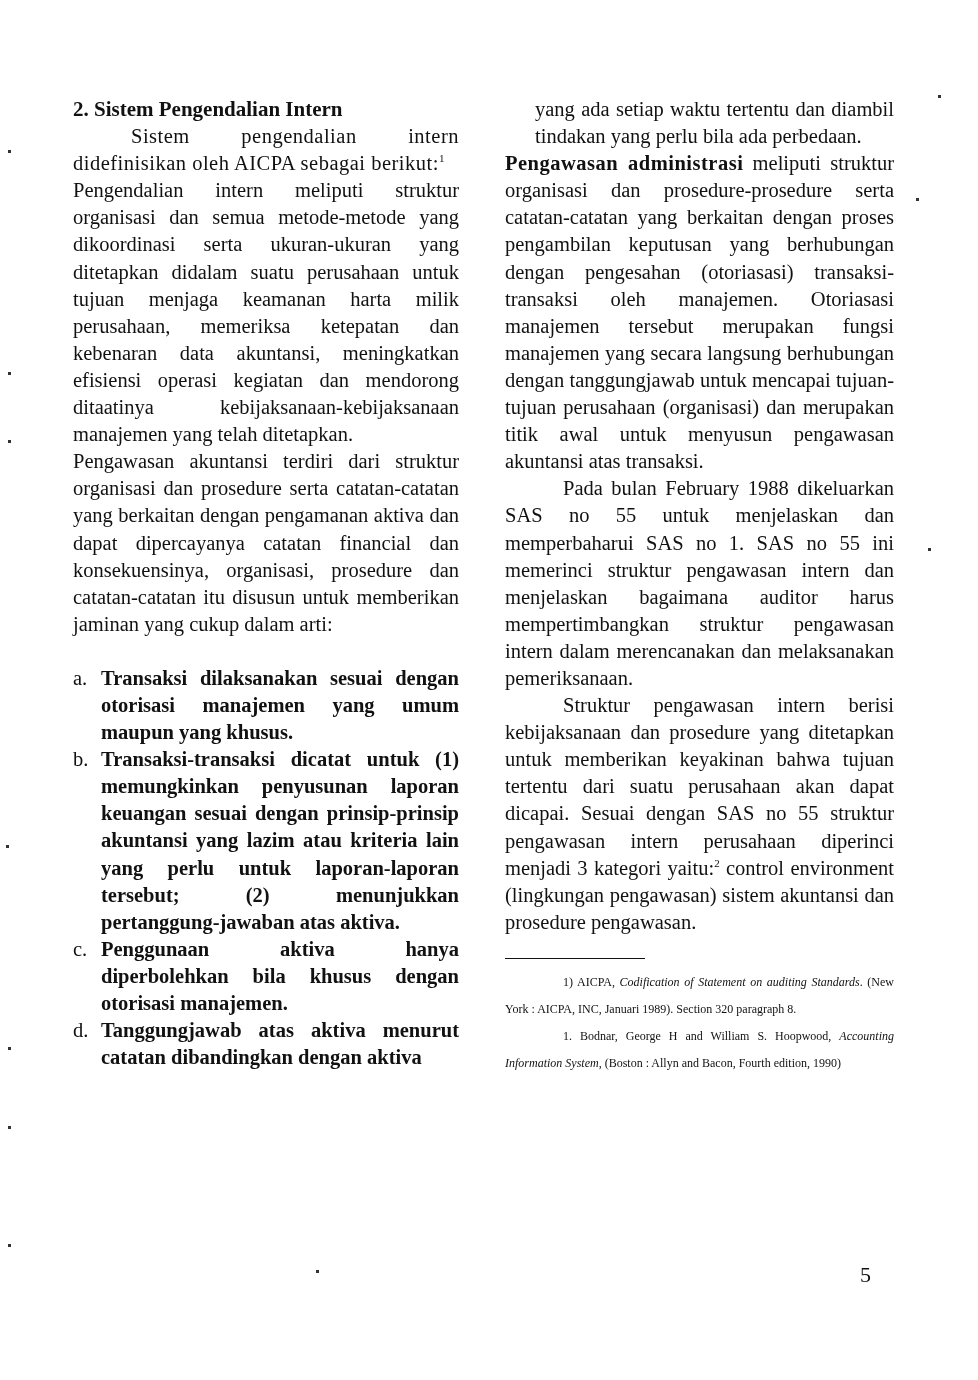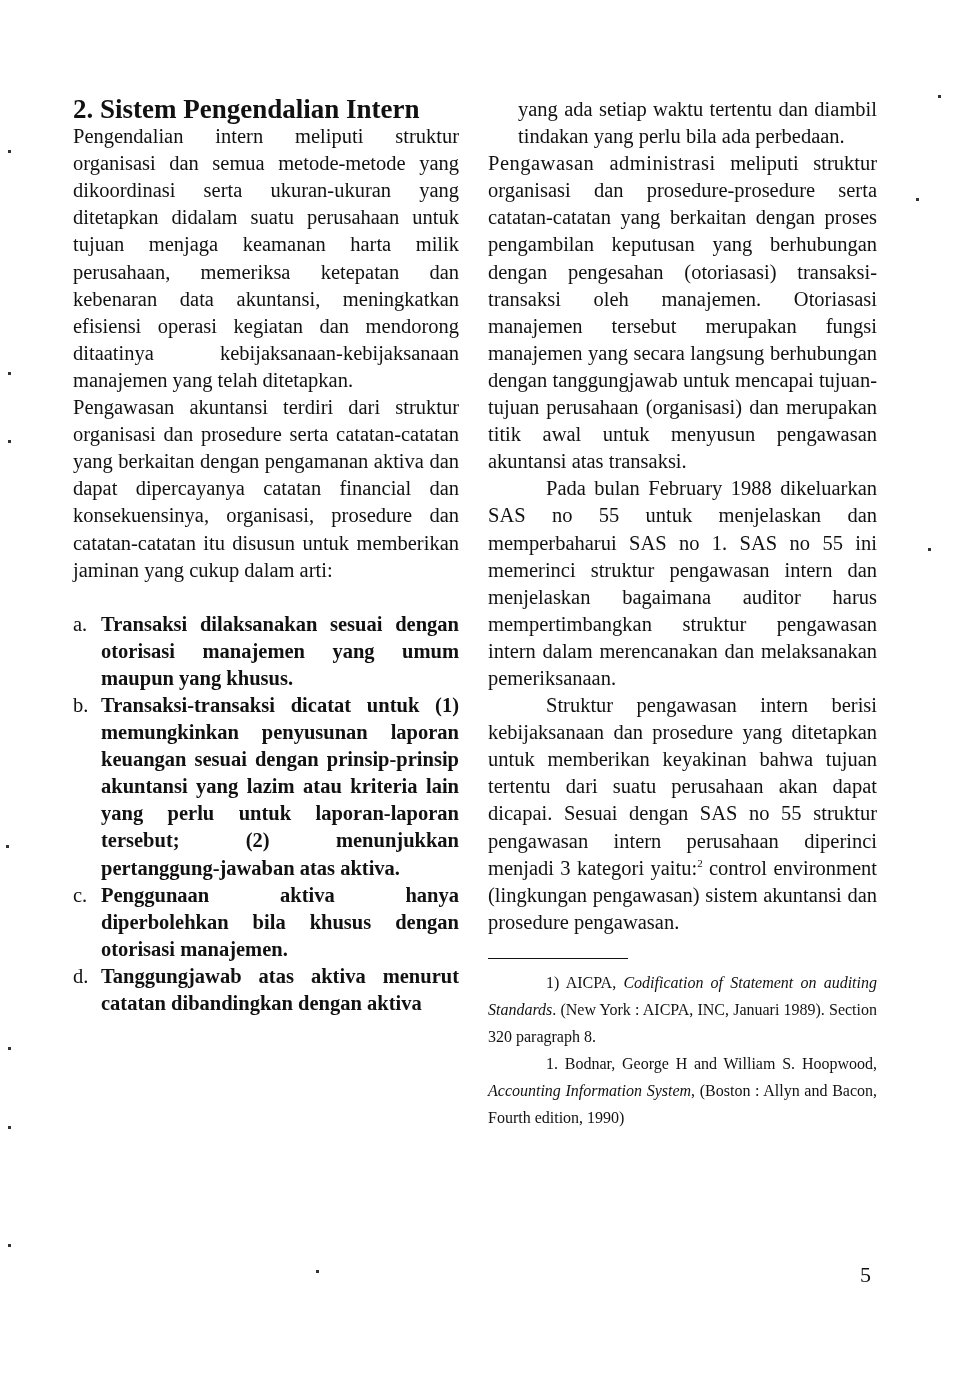--- a/index.html
+++ b/index.html
@@ -1,42 +1,43 @@
 <!DOCTYPE html>
 <html><head>
 <meta charset="utf-8">
 <style>
   html, body { margin: 0; padding: 0; background: #ffffff; }
   body { width: 978px; height: 1380px; position: relative; overflow: hidden;
          font-family: "Liberation Serif", "DejaVu Serif", serif; color: #111; }
   .col { position: absolute; top: 96px; font-size: 20.5px; line-height: 27.1px; }
   .left { left: 73px; width: 386px; }
-  .right { left: 488px; width: 389px; }
+  .right { left: 505px; width: 389px; }
   p { margin: 0; text-align: justify; }
-  .heading { font-weight: bold; font-size: 27px; }
+  .heading { font-weight: bold; font-size: 21px; }
   .indent { text-indent: 58px; }
   .hang { padding-left: 30px; }
-  .bold { font-weight: normal; margin-top: 12px; }
+  .bold { font-weight: bold; margin-top: 12px; }
   .sp { letter-spacing: 0.5px; }
   sup { font-size: 11px; line-height: 0; vertical-align: super; }
   .list { margin-top: 27px; }
   .li { display: flex; }
   .li .mk { width: 28px; flex: none; }
   .li .tx { flex: 1; text-align: justify; font-weight: bold; }
   .rule { width: 140px; border-top: 1.5px solid #111; margin: 22px 0 10px 0; }
-  .fn { font-size: 16px; line-height: 27px; text-align: justify; }
+  .fn { font-size: 12px; line-height: 27px; text-align: justify; }
   .fn .ind { display: inline-block; width: 58px; }
   .page-num { position: absolute; left: 860px; top: 1262px; font-size: 22px; }
   .speck { position: absolute; width: 3px; height: 3px; background: #333; }
 </style>
 </head>
 <body>
 
 <div class="col left">
   <p class="heading">2. Sistem Pengendalian Intern</p>
+  <p class="indent sp"><span>Sistem pengendalian intern didefinisikan oleh AICPA sebagai berikut:</span><sup>1</sup></p>
   <p>Pengendalian intern meliputi struktur organisasi dan semua metode-metode yang dikoordinasi serta ukuran-ukuran yang ditetapkan didalam suatu perusahaan untuk tujuan menjaga keamanan harta milik perusahaan, memeriksa ketepatan dan kebenaran data akuntansi, meningkatkan efisiensi operasi kegiatan dan mendorong ditaatinya kebijaksanaan-kebijaksanaan manajemen yang telah ditetapkan.</p>
   <p>Pengawasan akuntansi terdiri dari struktur organisasi dan prosedure serta catatan-catatan yang berkaitan dengan pengamanan aktiva dan dapat dipercayanya catatan financial dan konsekuensinya, organisasi, prosedure dan catatan-catatan itu disusun untuk memberikan jaminan yang cukup dalam arti:</p>
 
   <div class="list">
     <div class="li">
       <span class="mk">a.</span>
       <span class="tx">Transaksi dilaksanakan sesuai dengan otorisasi manajemen yang umum maupun yang khusus.</span>
     </div>
     <div class="li">
       <span class="mk">b.</span>

